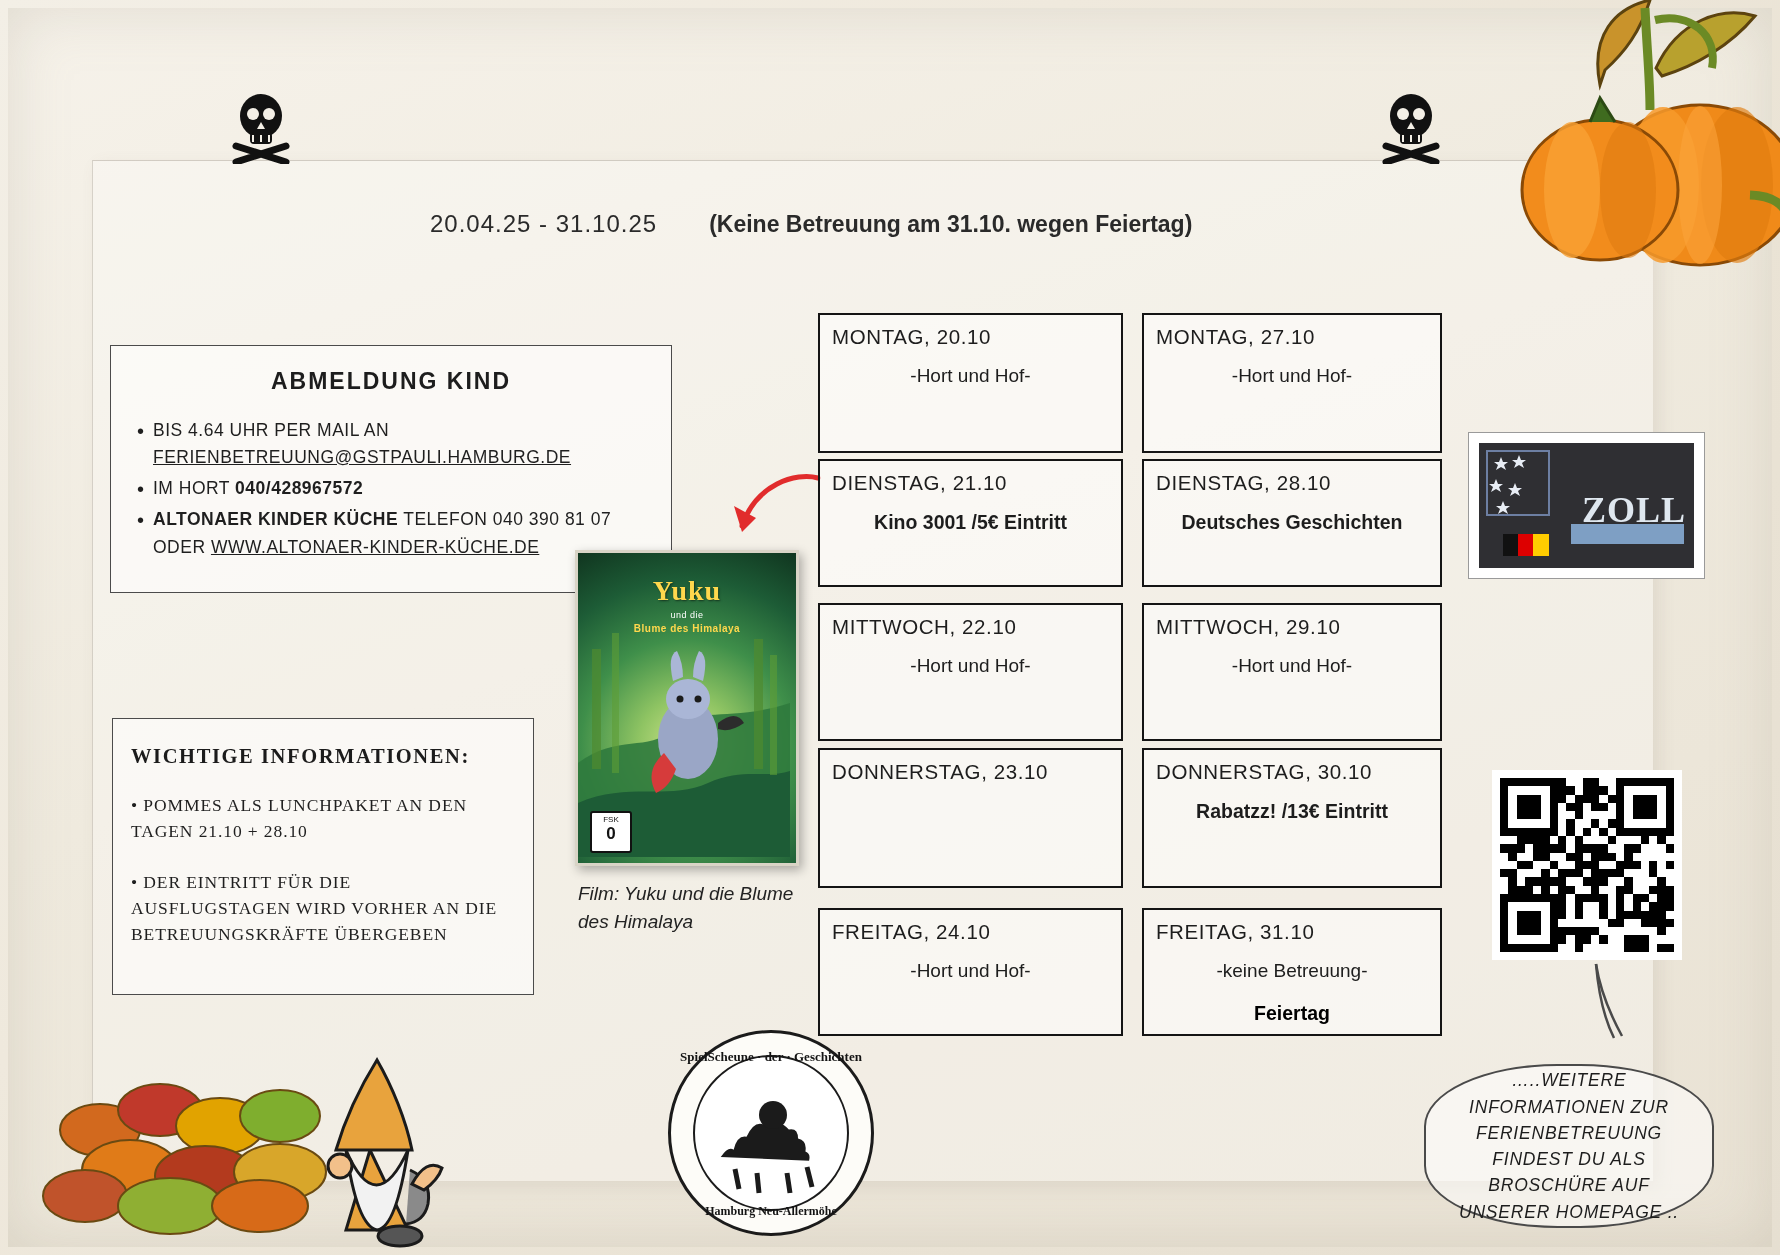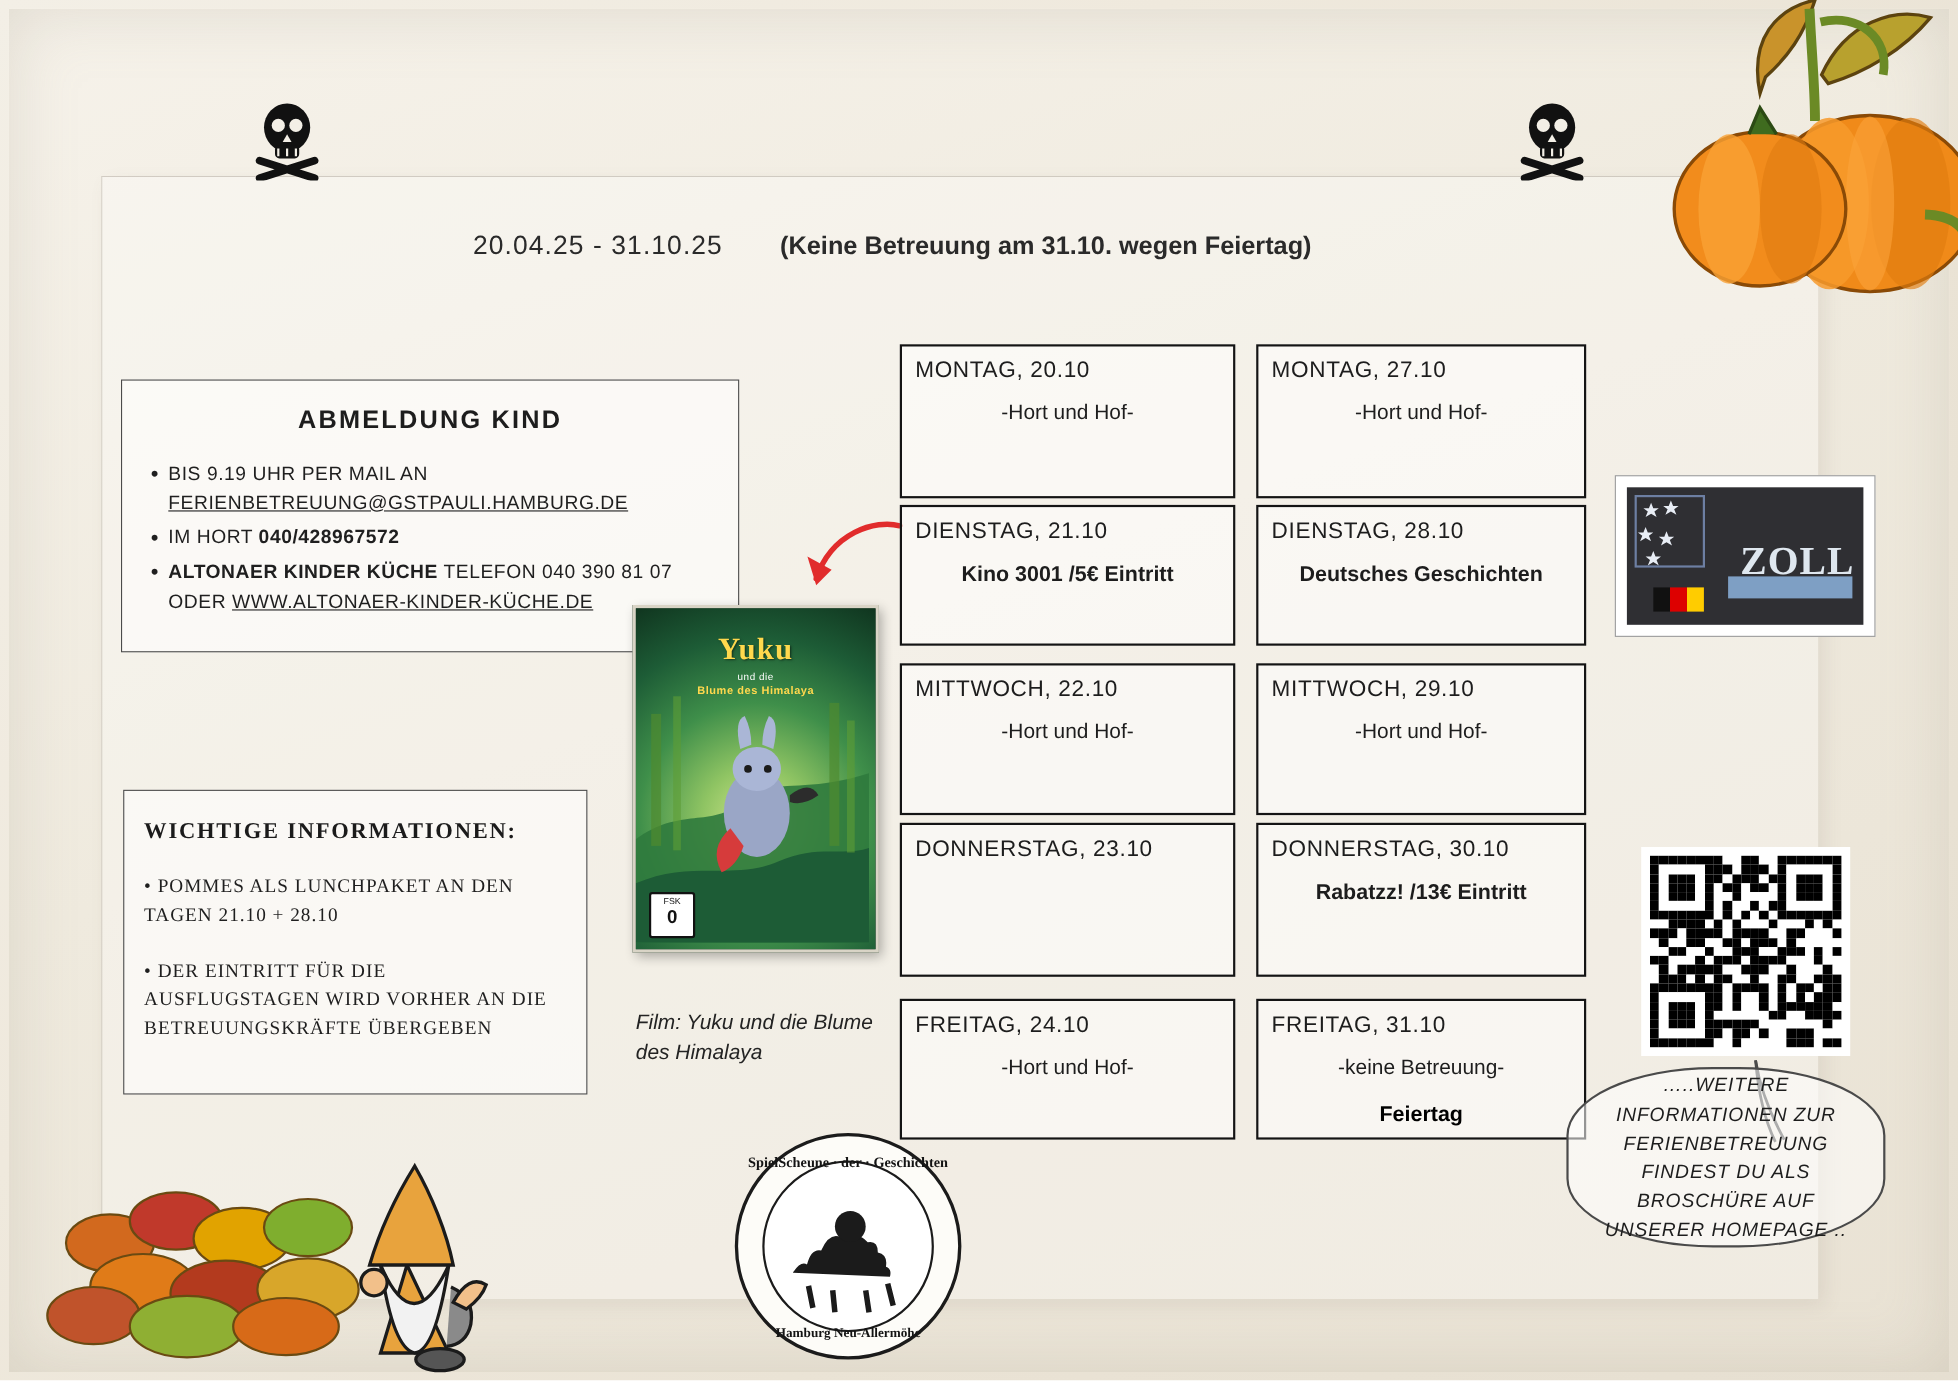--- a/index.html
+++ b/index.html
@@ -240,21 +240,21 @@
     font-size: 8px;
     color: #111;
     line-height: 1.1;
     padding-top: 3px;
     box-sizing: border-box;
   }
   .fsk .num { font-size: 17px; font-weight: 700; display:block; line-height: 1;}
   .dvd-caption {
     position: absolute;
     left: 578px;
-    top: 916px;
+    top: 880px;
     width: 230px;
     font-style: italic;
     font-size: 19px;
     color: #232323;
     line-height: 1.45;
   }
   .red-arrow {
     position: absolute;
     left: 718px;
     top: 470px;
@@ -321,21 +321,21 @@
     display: grid;
     grid-template-columns: repeat(21, 1fr);
     grid-template-rows: repeat(21, 1fr);
   }
   .qrgrid div { background: #000; }
 
   
   .bubble {
     position: absolute;
     left: 1424px;
-    top: 970px;
+    top: 1064px;
     width: 286px;
     height: 160px;
     border: 2px solid #4a4a4a;
     border-radius: 46%/38%;
     background: rgba(255,255,255,0.55);
     display: flex;
     align-items: center;
     justify-content: center;
     text-align: center;
   }
@@ -443,21 +443,21 @@
   <div class="date-row">
     <div class="date-range">20.04.25 - 31.10.25</div>
     <div class="date-note">(Keine Betreuung am 31.10. wegen Feiertag)</div>
   </div>
   <div class="dotted-rule"></div>
 
   <div class="box" id="abmeldung-box">
     <div class="box-title">ABMELDUNG KIND</div>
     <ul class="bullets">
       <li>
-        <span>BIS 9.19 UHR PER MAIL AN</span><br>
+        <span>BIS 4.64 UHR PER MAIL AN</span><br>
         <span class="u">FERIENBETREUUNG@GSTPAULI.HAMBURG.DE</span>
       </li>
       <li>
         <span>IM HORT </span><span class="b">040/428967572</span>
       </li>
       <li>
         <span class="b">ALTONAER KINDER KÜCHE</span><span> TELEFON 040 390 81 07 ODER </span><span class="u">WWW.ALTONAER-KINDER-KÜCHE.DE</span>
       </li>
     </ul>
   </div>

